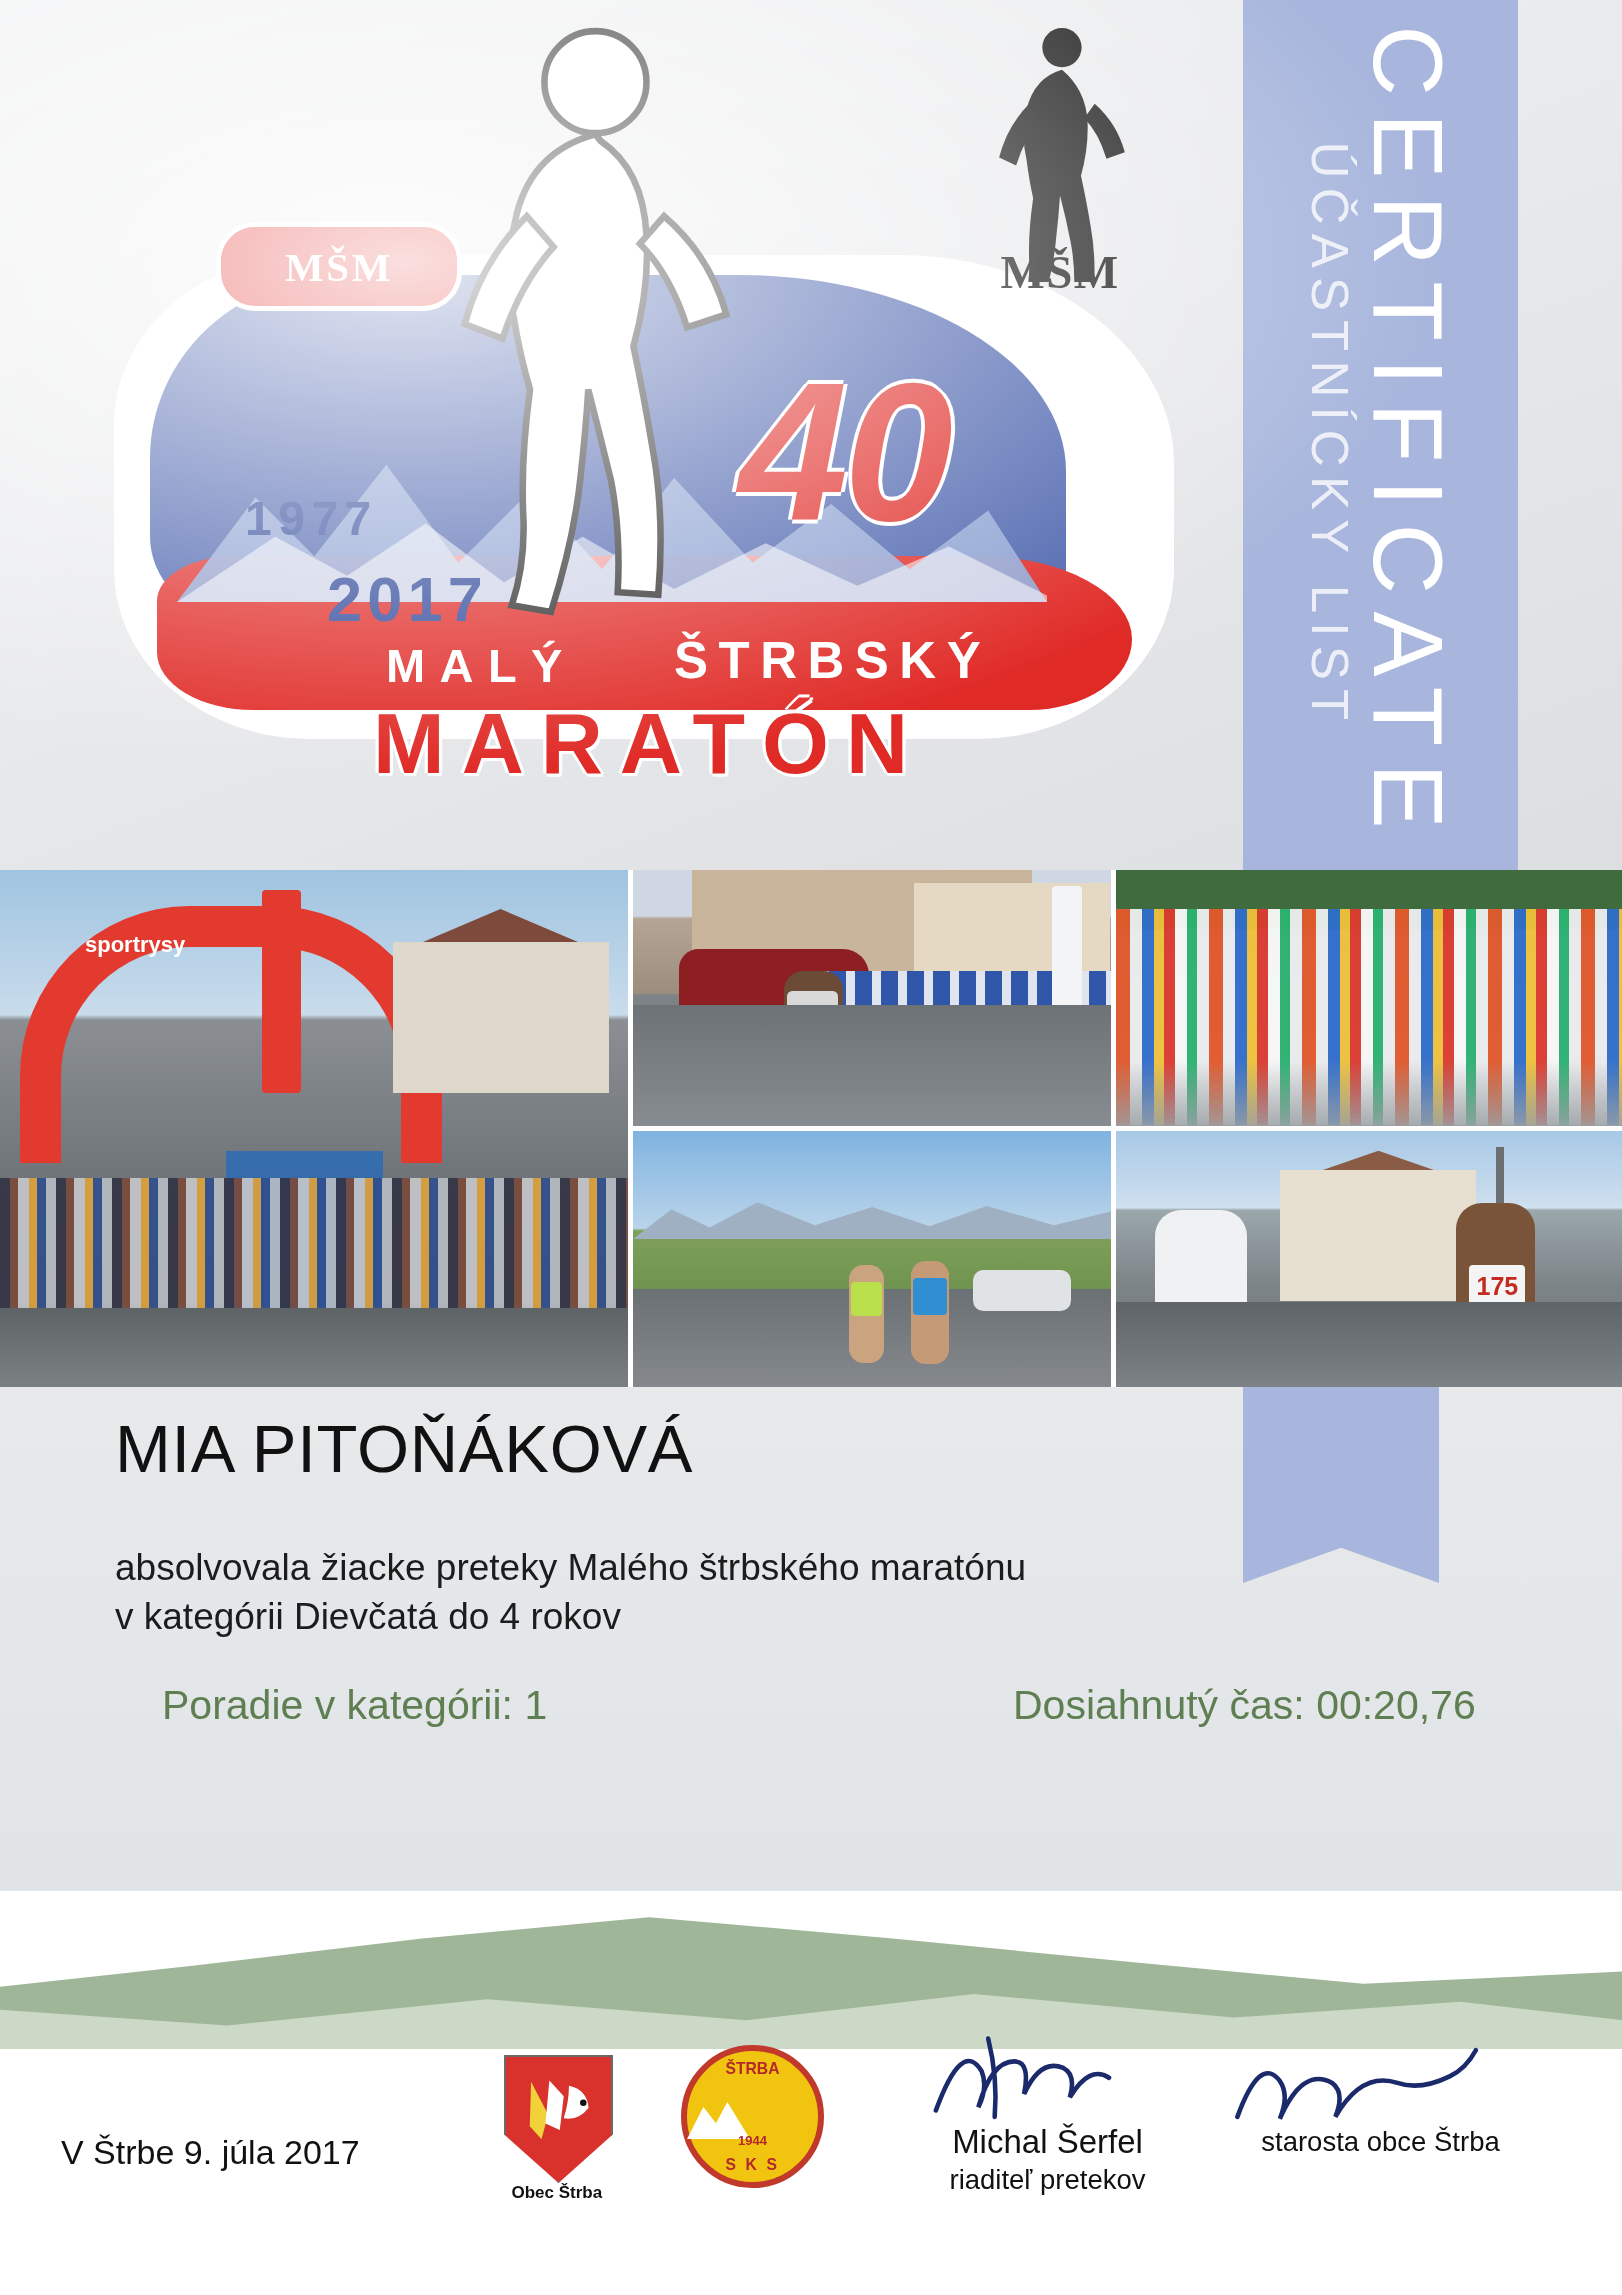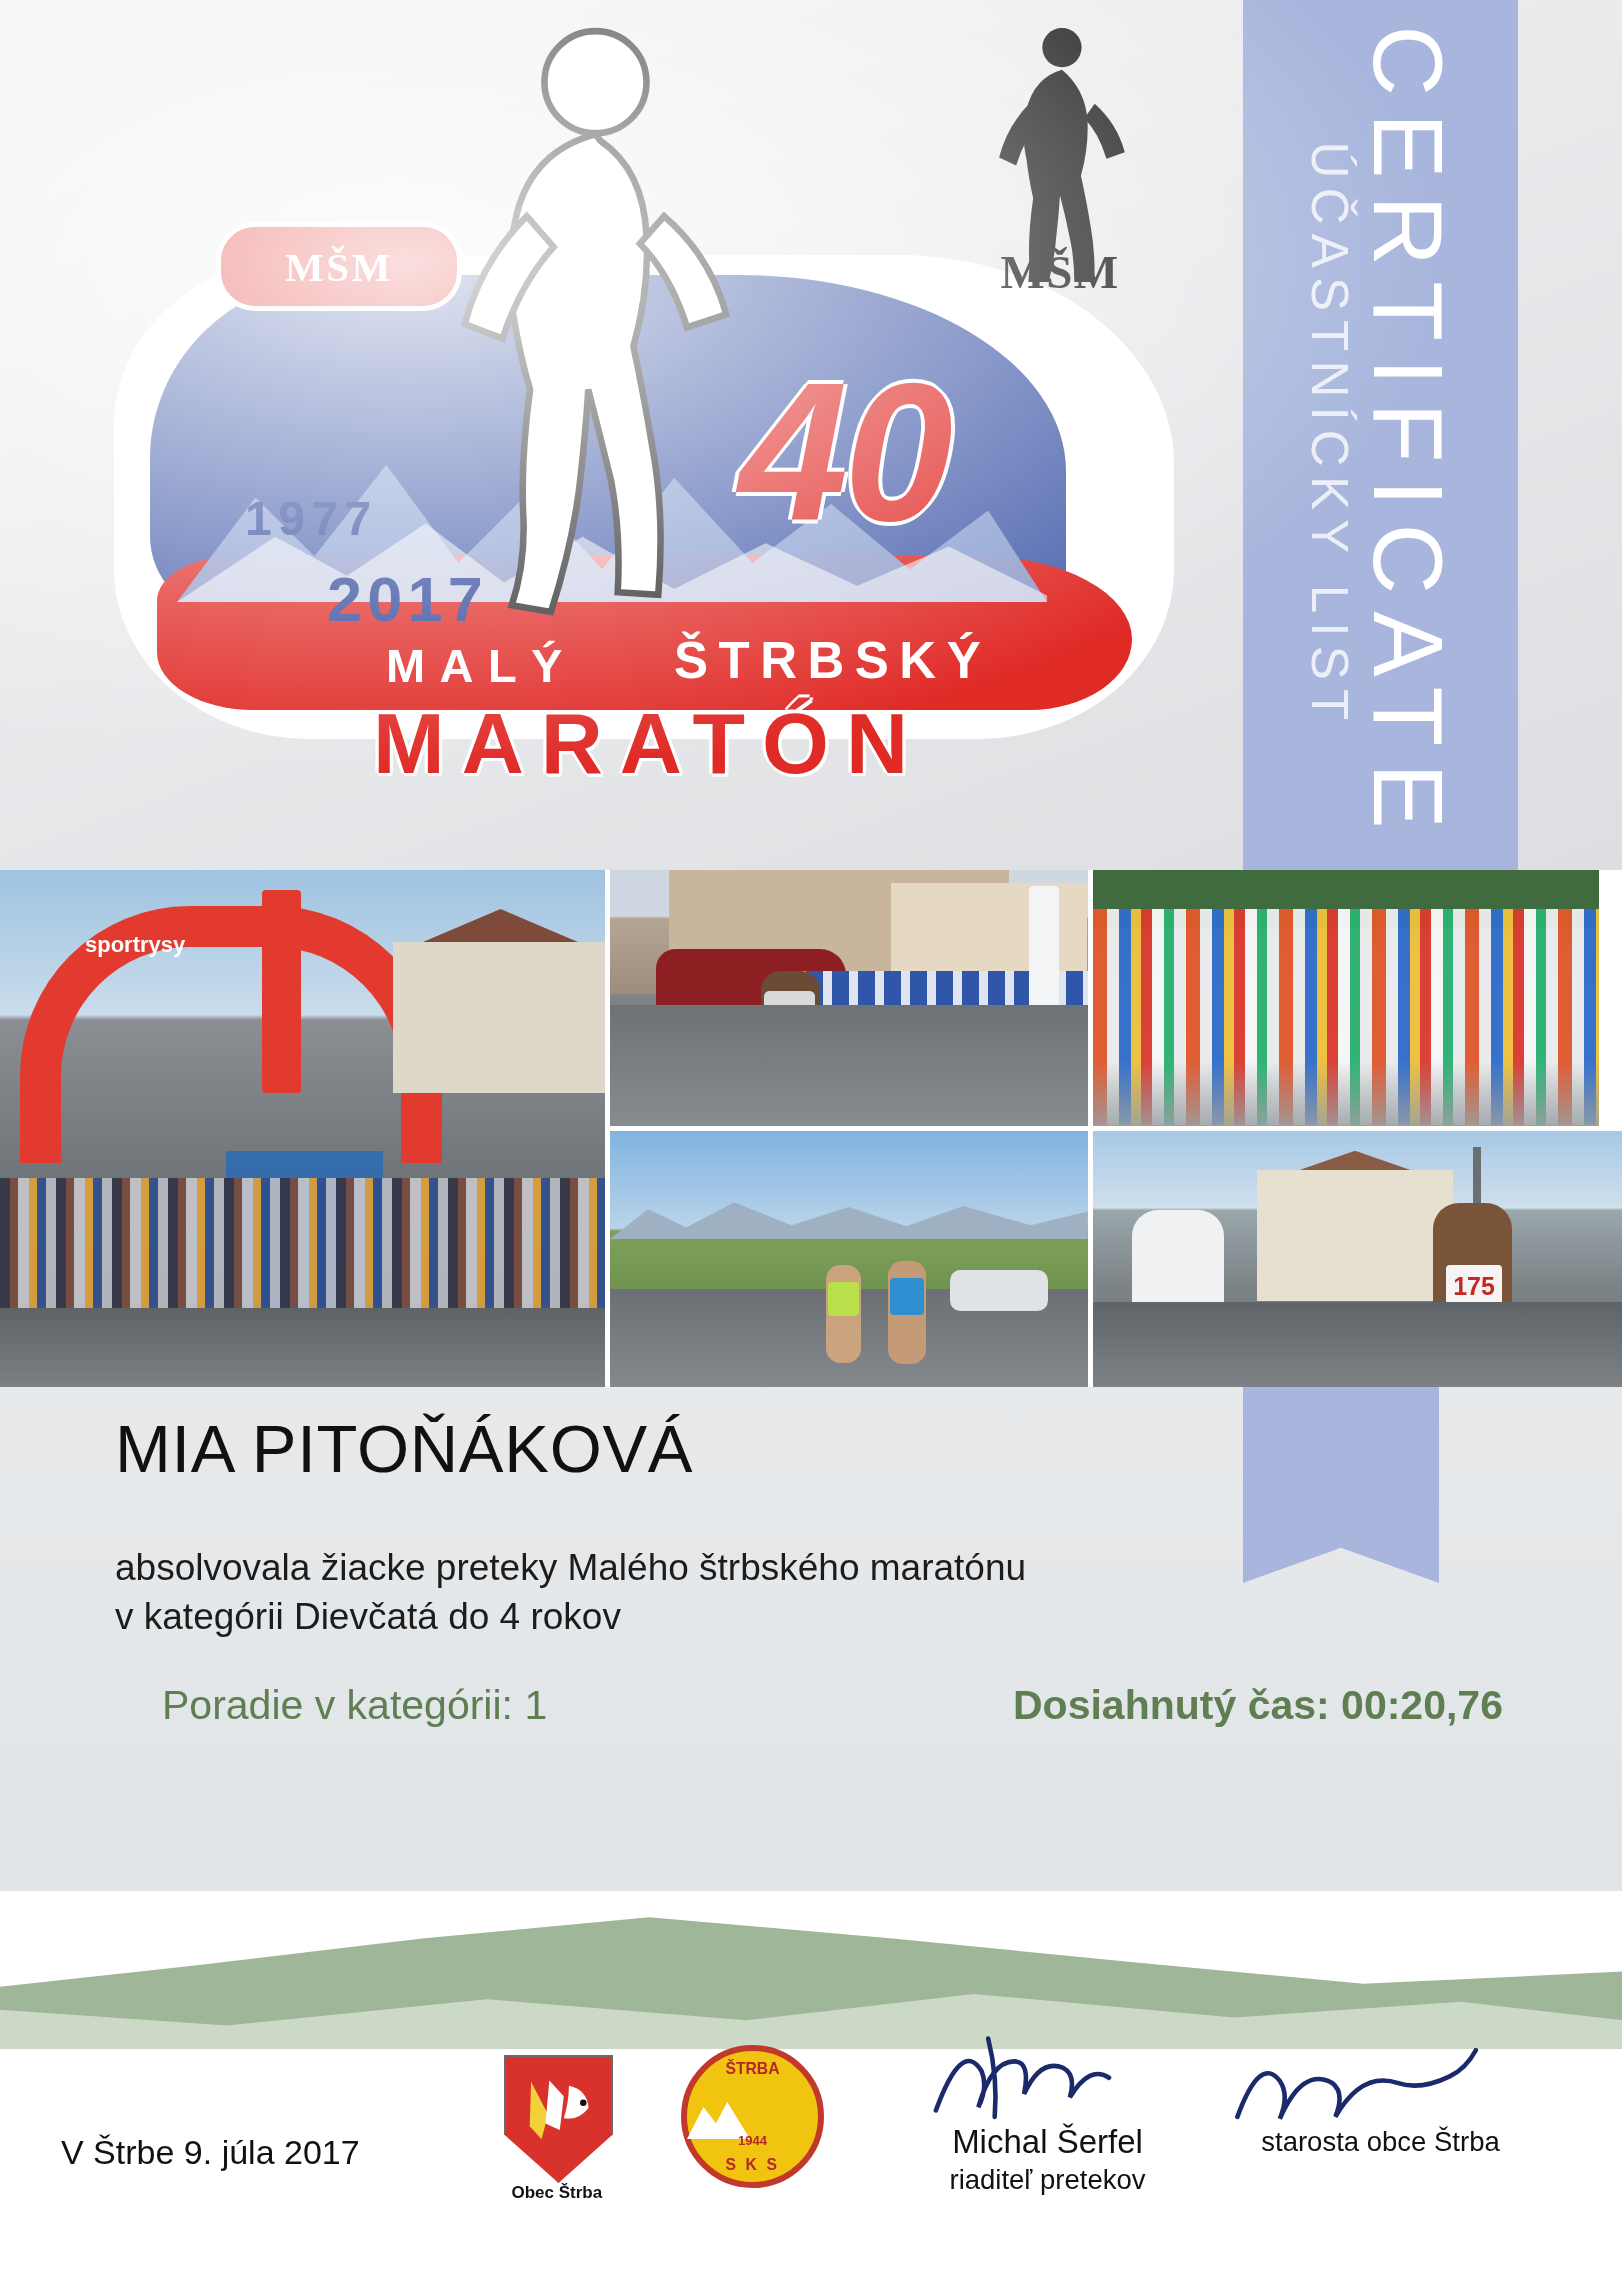--- a/index.html
+++ b/index.html
@@ -281,21 +281,21 @@
   .p4 .road{
     position:absolute; left:0; bottom:0; width:100%; height:98px; background:linear-gradient(#6b7074,#85898d);
   }
   .p4 .r1{ position:absolute; left:216px; top:134px; width:35px; height:98px; background:#caa47e; border-radius:14.4px;}
   .p4 .v1{ position:absolute; left:218px; top:151px; width:31px; height:34px; background:#b9e04a; border-radius:3.9px;}
   .p4 .r2{ position:absolute; left:278px; top:130px; width:38px; height:103px; background:#c49b76; border-radius:14.4px;}
   .p4 .v2{ position:absolute; left:280px; top:147px; width:34px; height:37px; background:#2f8fd0; border-radius:3.9px;}
   .p4 .car{ position:absolute; left:340px; top:139px; width:98px; height:41px; background:#dfe3e6; border-radius:10.5px;}
 
   
-  .p5 { background: linear-gradient(#a7c8e6 0%, #cfe0ee 30%, #9aa7ab 31%, #7d8488 60%, #6c7276 100%); padding-left: 24px; }
+  .p5 { background: linear-gradient(#a7c8e6 0%, #cfe0ee 30%, #9aa7ab 31%, #7d8488 60%, #6c7276 100%); }
   .p5 .house{ position:absolute; left:164px; top:39px; width:196px; height:131px; background:#e7dfd0;}
   .p5 .roof{ position:absolute; left:154px; top:19.6px; width:216px; height:33px; background:#8a5c46; clip-path: polygon(6% 100%, 50% 0, 94% 100%);}
   .p5 .pole{ position:absolute; left:380px; top:16.4px; width:7.9px; height:170px; background:#6b6f72;}
   .p5 .man{ position:absolute; left:39px; top:79px; width:92px; height:170px; background:#f0f1f2; border-radius:26px 26px 0 0;}
   .p5 .girl{ position:absolute; left:340px; top:72px; width:79px; height:177px; background:#7a5438; border-radius:26px 26px 0 0;}
   .p5 .bib{ position:absolute; left:353px; top:134px; width:56px; height:42px; background:#f4f4f4; border-radius:3.9px; color:#c32a22; font-weight:700; font-size:25px; display:flex; align-items:center; justify-content:center;}
   .p5 .road{ position:absolute; left:0; bottom:0; width:100%; height:85px; background:linear-gradient(#5f6468,#7d8286);}
 
   
   .body-area {
@@ -335,21 +335,20 @@
     margin-left: 47px;
   }
   .stat-rank {
     font-size: 41px;
     color: #5f7f53;
     width: 851px;
   }
   .stat-time {
     font-size: 41px;
     color: #5f7f53;
-    font-weight: bold;
   }
 
   
   .hills { position: absolute; left:0; top: 1826px; width: 1623px; height: 288px; overflow:hidden;}
   .hill-dark {
     position:absolute; left:0; bottom:85px; width:1623px; height:151px;
     background:#9fb698;
     clip-path: polygon(0 100%, 0 72%, 12% 58%, 26% 40%, 40% 26%, 55% 40%, 70% 56%, 84% 70%, 100% 62%, 100% 100%);
   }
   .hill-light {

